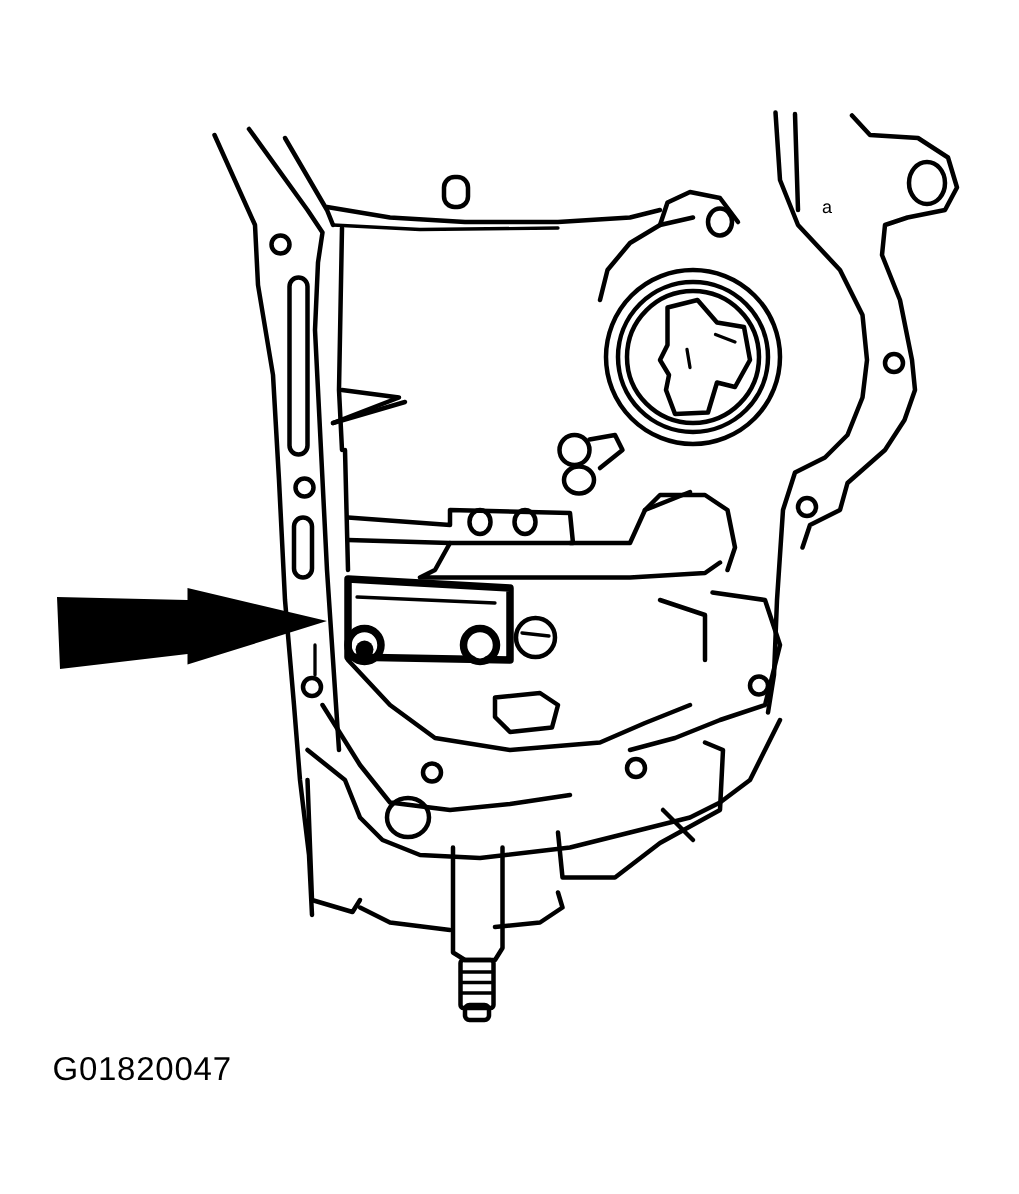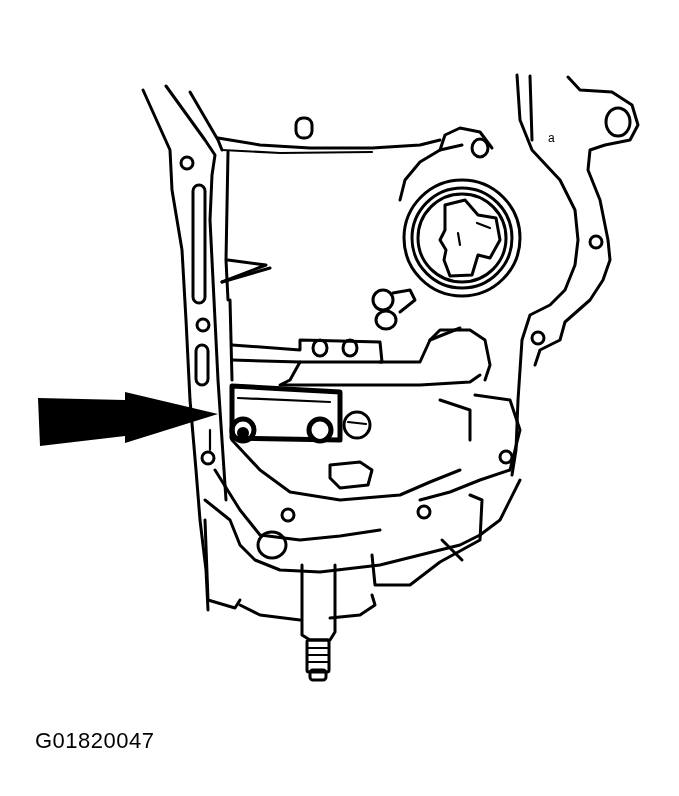--- a/index.html
+++ b/index.html
@@ -28,21 +28,20 @@
     }
     .caption {
       position: absolute;
       left: 35px;
       top: 700px;
       font-size: 22px;
       font-weight: normal;
       color: #000000;
       letter-spacing: 0.5px;
       font-family: "Liberation Sans", sans-serif;
-      margin-top: 28px;
     }
     .ln { fill: none; stroke: #000; stroke-width: 3; stroke-linejoin: round; stroke-linecap: round; }
     .ln-thin { fill: none; stroke: #000; stroke-width: 2.2; stroke-linejoin: round; stroke-linecap: round; }
     .ln-bold { fill: none; stroke: #000; stroke-width: 5; stroke-linejoin: round; stroke-linecap: round; }
     .solid { fill: #000; stroke: none; }
   </style>
 </head>
 <body>
 
 <div class="figure">

